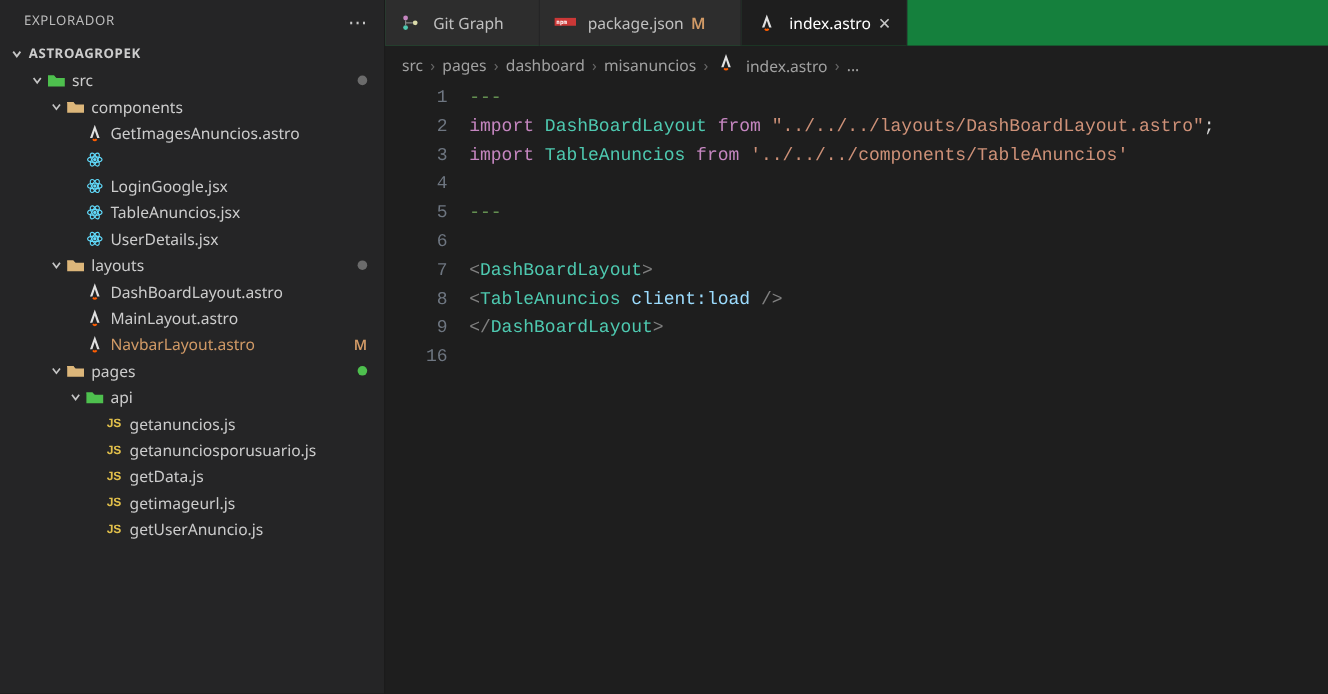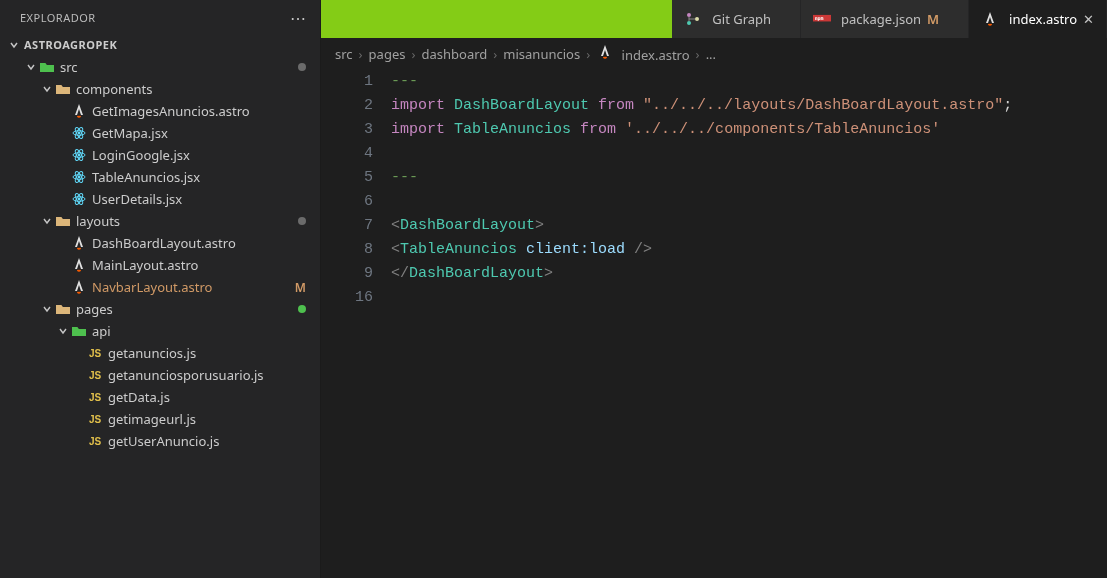--- a/index.html
+++ b/index.html
@@ -33,21 +33,21 @@
     .d4 { padding-left:72px; }
     
     .i-folder svg path { fill:#dcb67a; }
     .i-folder-g svg path { fill:#4ec04e; }
     .i-astro { color:#ff5d01; }
     .i-react { color:#61dafb; }
     .i-js { color:#e2c04b; font-weight:700; font-size:10px; font-family:Liberation Sans, sans-serif; }
     .modified { color:#d19a66 !important; }
     
     .main { flex:1; display:flex; flex-direction:column; background:#1e1e1e; border-left:1px solid #1b1b1b; }
-    .tabs { display:flex; background:#84cc16; height:38px;justify-content:flex-end; }
+    .tabs { display:flex; background:#15803d; height:38px; }
     .tab { display:flex; align-items:center; padding:0 12px; gap:6px; cursor:pointer; background:#2d2d2d; border-right:1px solid #252526; font-size:13px; }
     .tab.active { background:#1e1e1e; }
     .tab-icon { display:inline-flex; align-items:center; }
     .tab-close { color:#c5c5c5; font-size:13px; visibility:hidden; }
     .tab:hover .tab-close, .tab.active .tab-close { visibility:visible; }
     .tab .m { color:#d19a66; font-weight:600; }
     
     .crumbs { display:flex; align-items:center; gap:6px; padding:6px 14px; color:#a0a0a0; font-size:13px; }
     .crumb { cursor:pointer; }
     .crumb-sep { color:#666; }
@@ -126,21 +126,20 @@
       <div class="node d3">
         <span class="chevron hidden"></span>
         <span class="icon i-react">
           <svg width="16" height="16" viewBox="0 0 16 16">
             <circle cx="8" cy="8" r="1.4" fill="#61dafb"></circle>
             <ellipse cx="8" cy="8" rx="6" ry="2.3" stroke="#61dafb" stroke-width="1" fill="none"></ellipse>
             <ellipse cx="8" cy="8" rx="6" ry="2.3" stroke="#61dafb" stroke-width="1" fill="none" transform="rotate(60 8 8)"></ellipse>
             <ellipse cx="8" cy="8" rx="6" ry="2.3" stroke="#61dafb" stroke-width="1" fill="none" transform="rotate(-60 8 8)"></ellipse>
           </svg>
         </span>
-        <span class="label">GetMapa.jsx</span>
       </div>
       <div class="node d3">
         <span class="chevron hidden"></span>
         <span class="icon i-react">
           <svg width="16" height="16" viewBox="0 0 16 16">
             <circle cx="8" cy="8" r="1.4" fill="#61dafb"></circle>
             <ellipse cx="8" cy="8" rx="6" ry="2.3" stroke="#61dafb" stroke-width="1" fill="none"></ellipse>
             <ellipse cx="8" cy="8" rx="6" ry="2.3" stroke="#61dafb" stroke-width="1" fill="none" transform="rotate(60 8 8)"></ellipse>
             <ellipse cx="8" cy="8" rx="6" ry="2.3" stroke="#61dafb" stroke-width="1" fill="none" transform="rotate(-60 8 8)"></ellipse>
           </svg>

